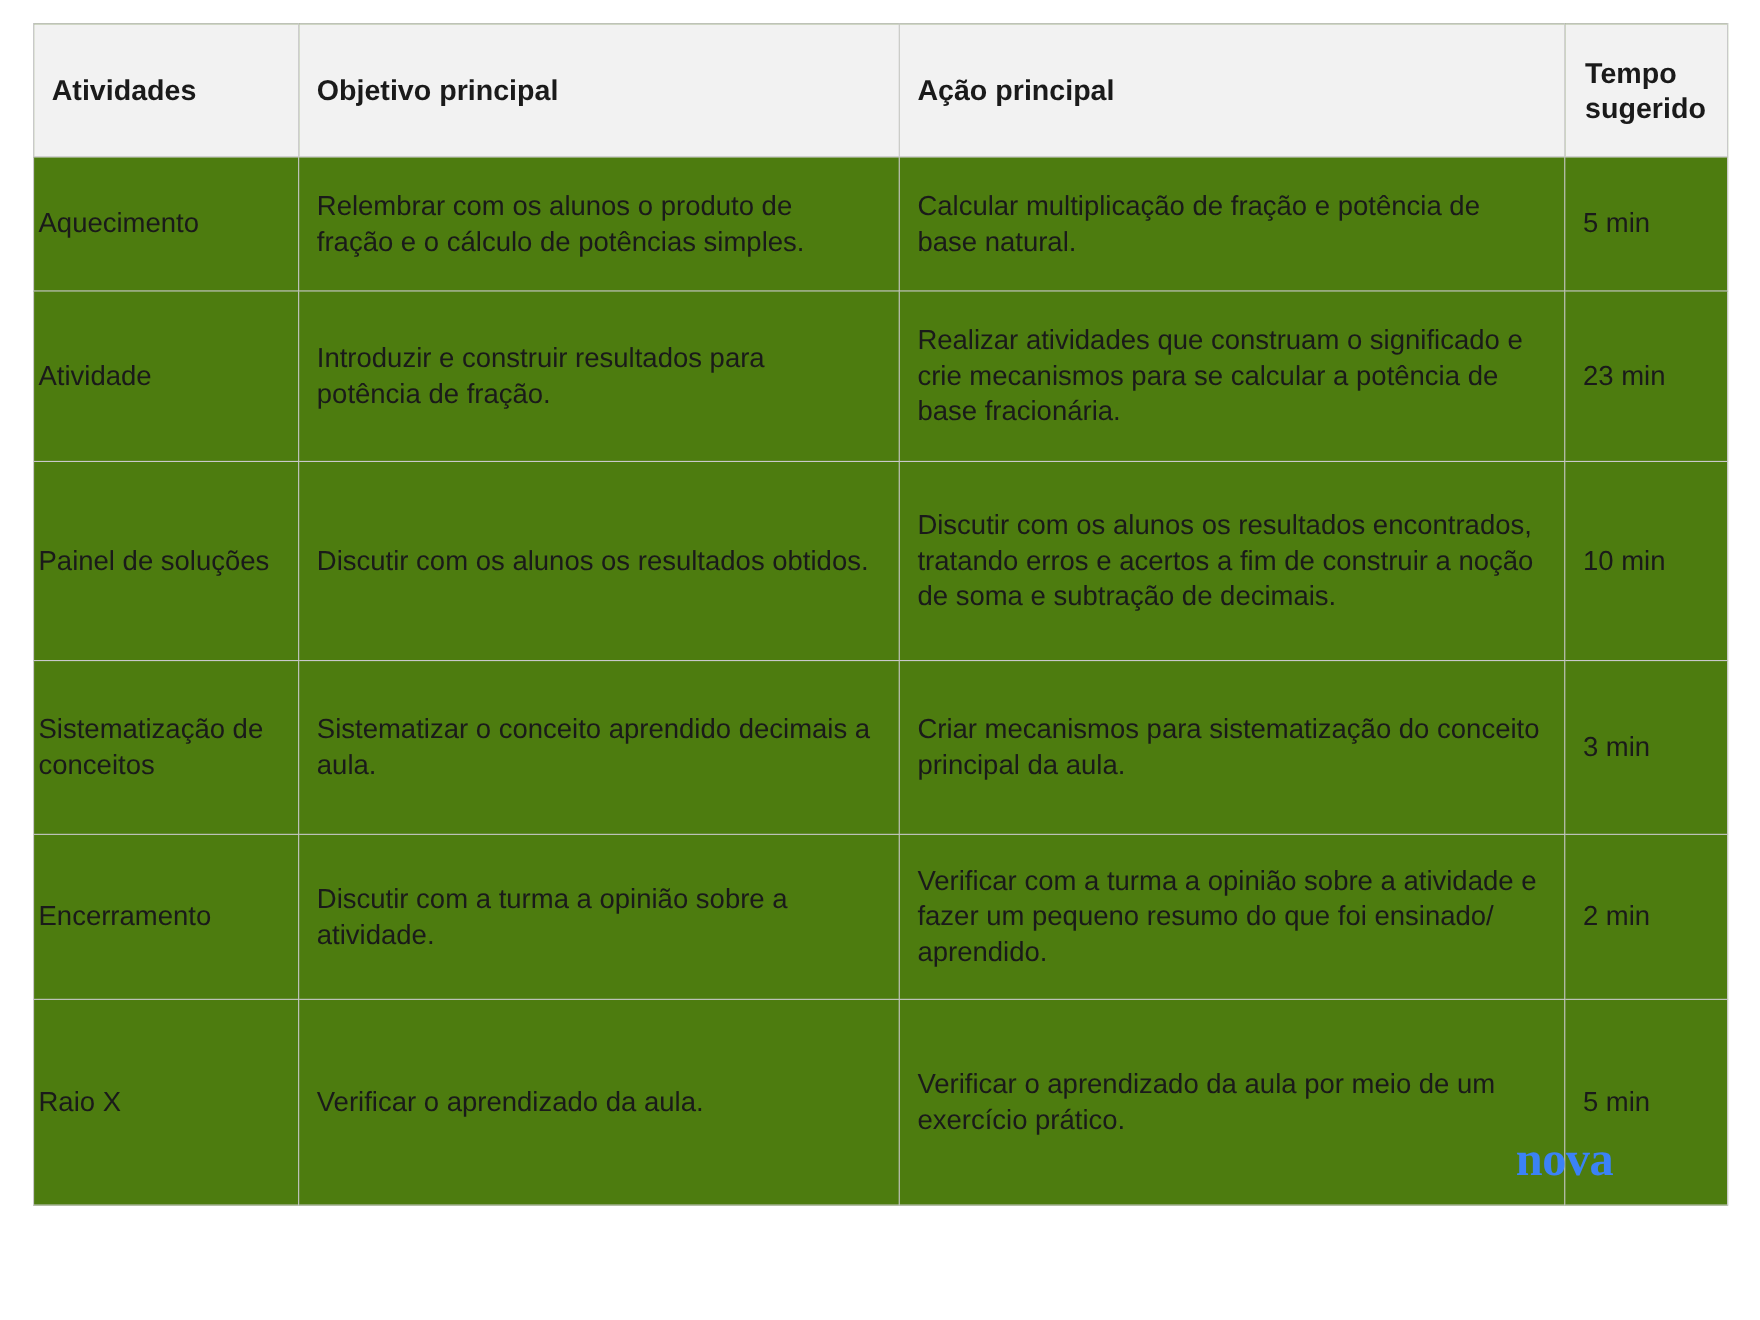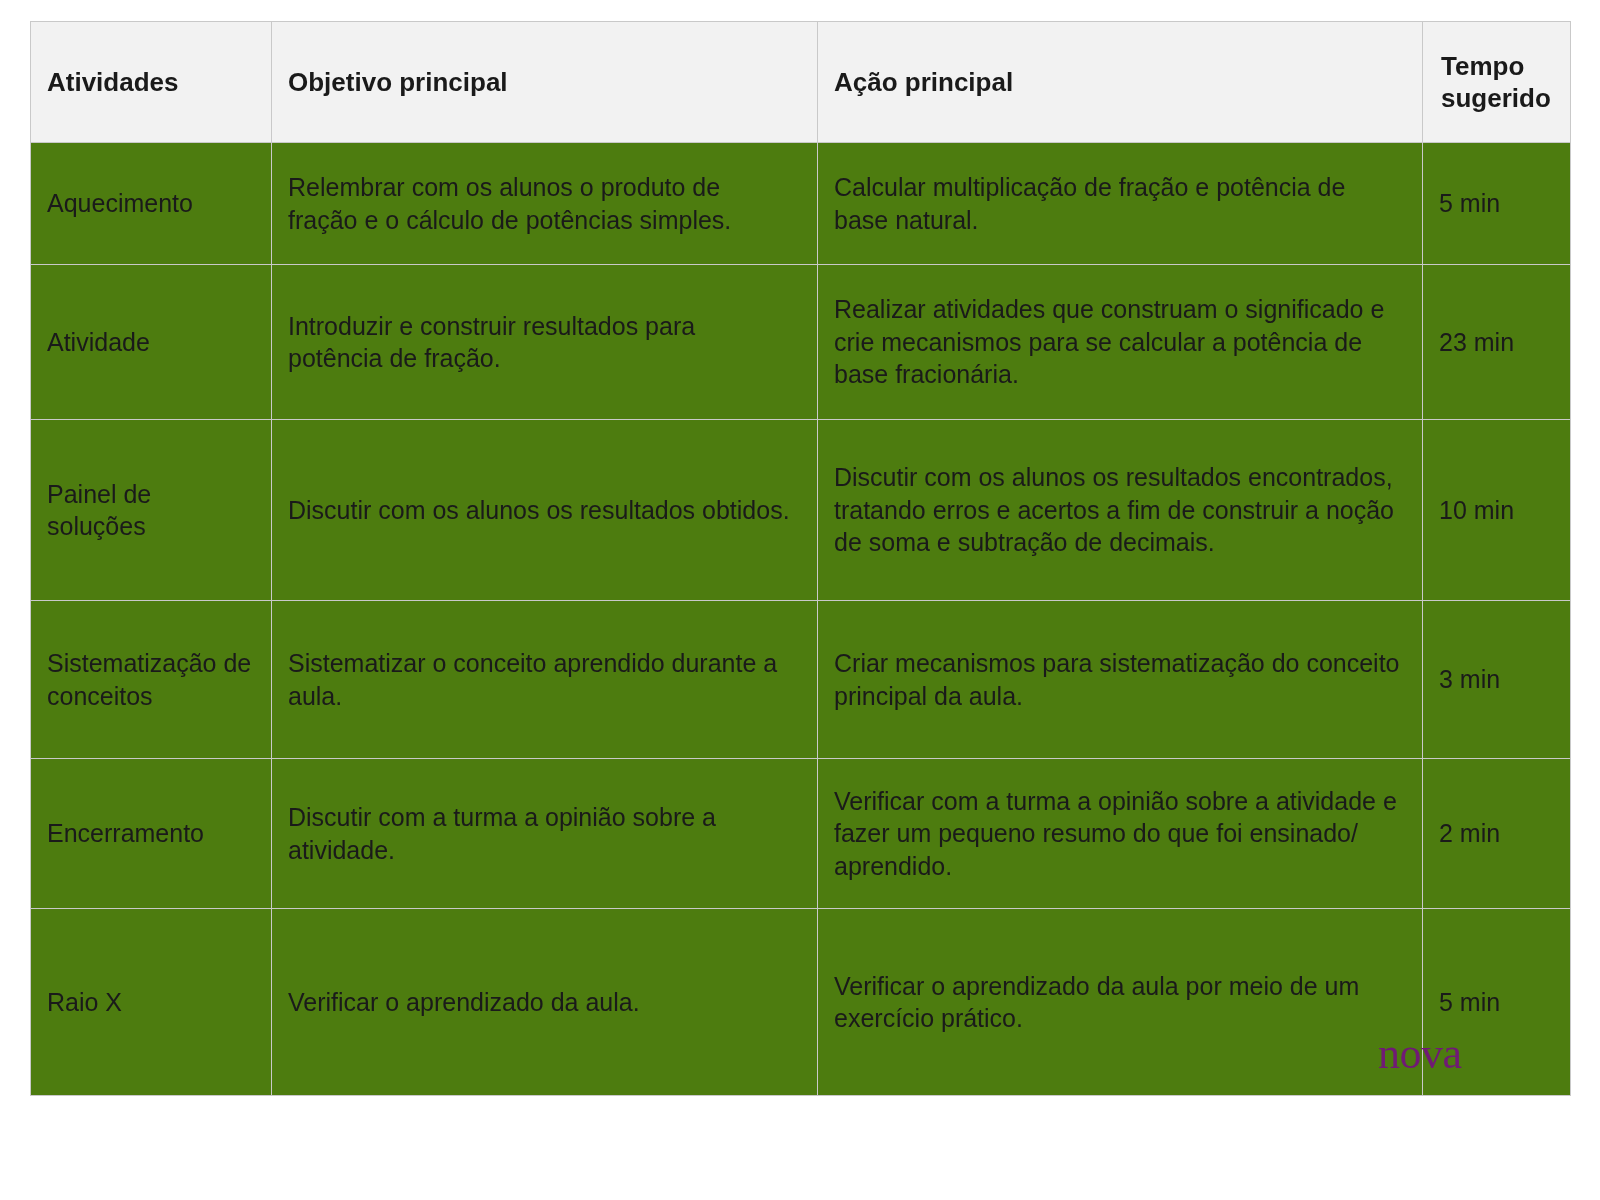--- a/index.html
+++ b/index.html
@@ -66,44 +66,44 @@
   thead th.h-acao       { padding-left: 16px; }
   thead th.h-tempo      { }
 
   tbody td {
     font-size: 25px;
     line-height: 1.3;
     font-weight: 400;
     padding: 14px 16px;
   }
 
-  tbody td.cell-atividade { padding-left: 16px; }
+  tbody td.cell-atividade { padding-left: 4px; }
   tbody td.cell-objetivo  { padding-left: 16px; padding-right: 22px; margin-top: 28px; }
   tbody td.cell-acao      { padding-left: 16px; padding-right: 22px; }
   tbody td.cell-tempo     { white-space: nowrap; }
 
   
   tr.row-0 { height: 122px; }
   tr.row-1 { height: 155px; }
   tr.row-2 { height: 181px; }
   tr.row-3 { height: 158px; }
   tr.row-4 { height: 150px; }
   tr.row-5 { height: 187px; }
 
   .watermark {
     position: absolute;
     left: 1378px;
     top: 1034px;
     width: 190px;
     text-align: left;
     font-family: "Liberation Serif", serif;
-    font-weight: normal;
+    font-weight: bold;
     font-size: 44px;
     line-height: 0.93;
-    color: #701a75;
+    color: #3b82f6;
     letter-spacing: -0.5px;
     pointer-events: none;
     user-select: none;
   }
   .watermark .wm-line { display: block; }
 </style>
 </head>
 <body>
 
 <div class="page">
@@ -138,21 +138,21 @@
           <td class="cell-tempo">23 min</td>
         </tr>
         <tr class="row-2">
           <td class="cell-atividade">Painel de soluções</td>
           <td class="cell-objetivo">Discutir com os alunos os resultados obtidos.</td>
           <td class="cell-acao">Discutir com os alunos os resultados encontrados, tratando erros e acertos a fim de construir a noção de soma e subtração de decimais.</td>
           <td class="cell-tempo">10 min</td>
         </tr>
         <tr class="row-3">
           <td class="cell-atividade">Sistematização de conceitos</td>
-          <td class="cell-objetivo">Sistematizar o conceito aprendido durante a aula.</td>
+          <td class="cell-objetivo">Sistematizar o conceito aprendido decimais a aula.</td>
           <td class="cell-acao">Criar mecanismos para sistematização do conceito principal da aula.</td>
           <td class="cell-tempo">3 min</td>
         </tr>
         <tr class="row-4">
           <td class="cell-atividade">Encerramento</td>
           <td class="cell-objetivo">Discutir com a turma a opinião sobre a atividade.</td>
           <td class="cell-acao">Verificar com a turma a opinião sobre a atividade e fazer um pequeno resumo do que foi ensinado/ aprendido.</td>
           <td class="cell-tempo">2 min</td>
         </tr>
         <tr class="row-5">

